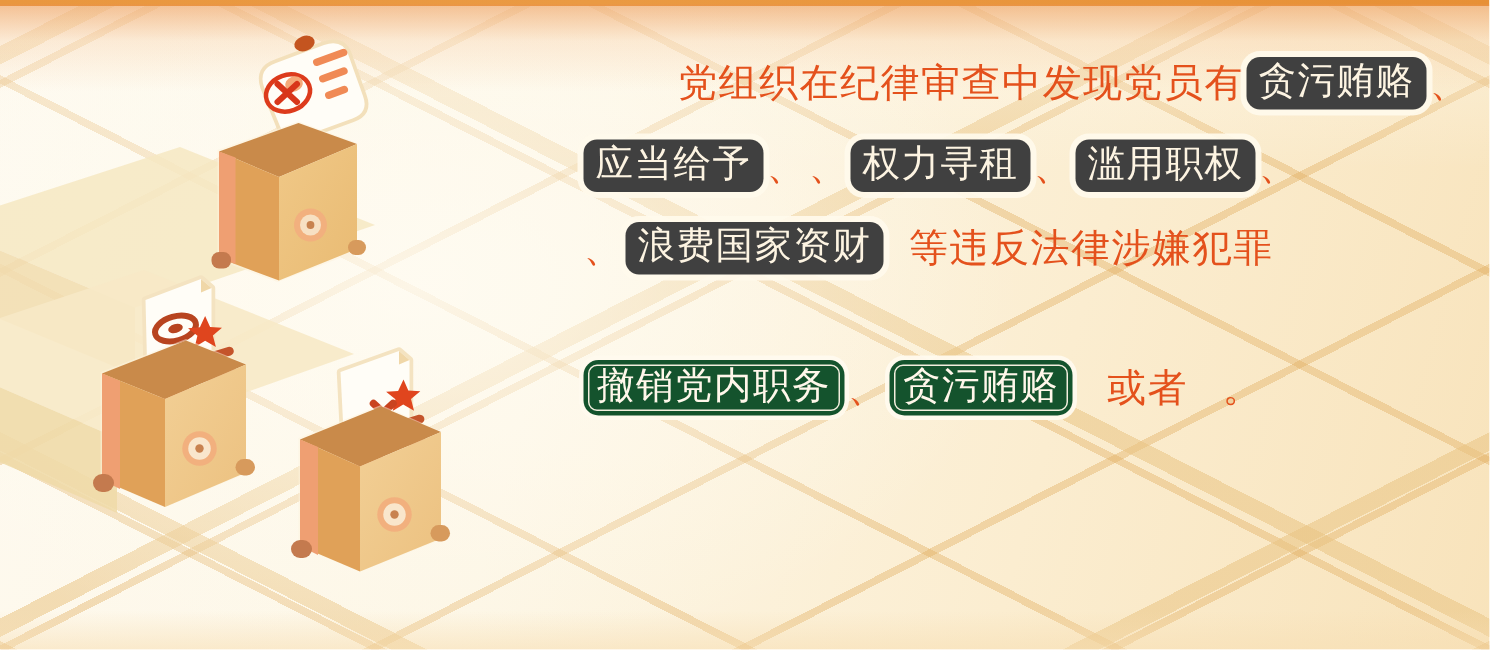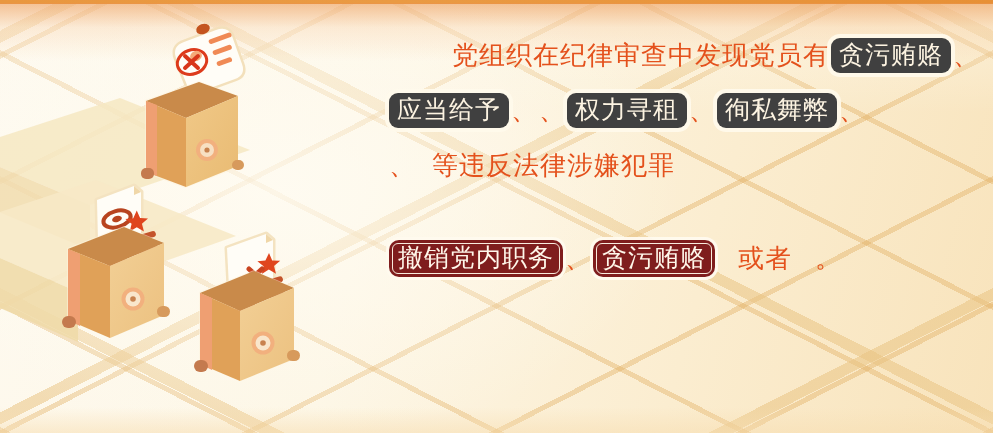--- a/index.html
+++ b/index.html
@@ -151,21 +151,21 @@
     margin: 0 1px;
     font-family: "Liberation Serif", "DejaVu Serif", serif;
   }
 
   
   .chip-o {
     position: relative;
     display: inline-flex;
     align-items: center;
     justify-content: center;
-    background: #7f1d1d;
+    background: #14532d;
     color: #fff7ea;
     font-size: 25px;
     letter-spacing: 1px;
     border-radius: 10px;
     padding: 5px 9px 7px 9px;
     line-height: 1;
     margin: 0 1px;
     box-shadow: 0 0 0 3px rgba(255,250,238,0.95);
     font-family: "Liberation Serif", "DejaVu Serif", serif;
   }
@@ -308,26 +308,27 @@
       <span class="chip">贪污贿赂</span>
       <span class="sep">、</span>
     </div>
 
     <div class="line">
       <span class="chip">应当给予</span>
       <span class="sep">、</span>
       <span class="sep">、</span>
       <span class="chip">权力寻租</span>
       <span class="sep">、</span>
-      <span class="chip">徇私舞弊</span>
+      <span class="chip">滥用职权</span>
       <span class="sep">、</span>
     </div>
 
     <div class="line">
       <span class="sep">、</span>
+      <span class="chip">浪费国家资财</span>
       <span class="txt" style="margin-left:16px">等违反法律涉嫌犯罪</span>
     </div>
 
 
     <div class="line-gap"></div>
 
     <div class="line">
       <span class="chip-o">撤销党内职务</span>
       <span class="sep">、</span>
       <span class="chip-o">贪污贿赂</span>

